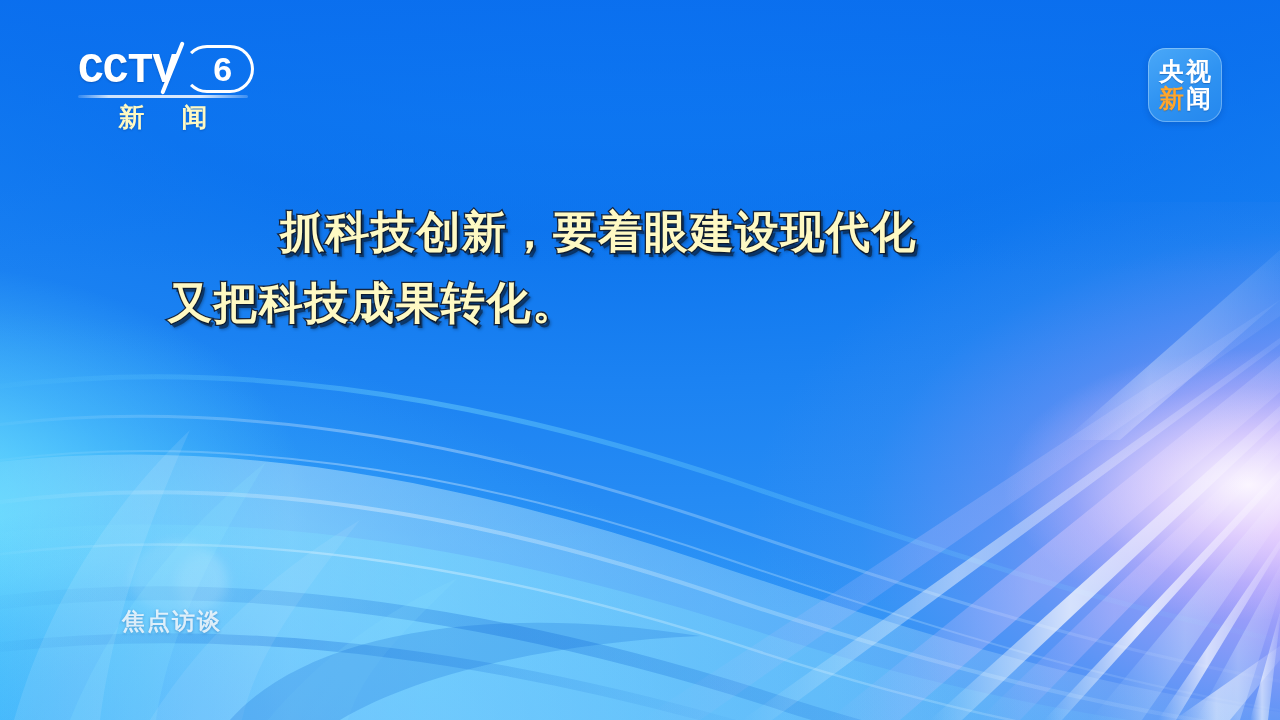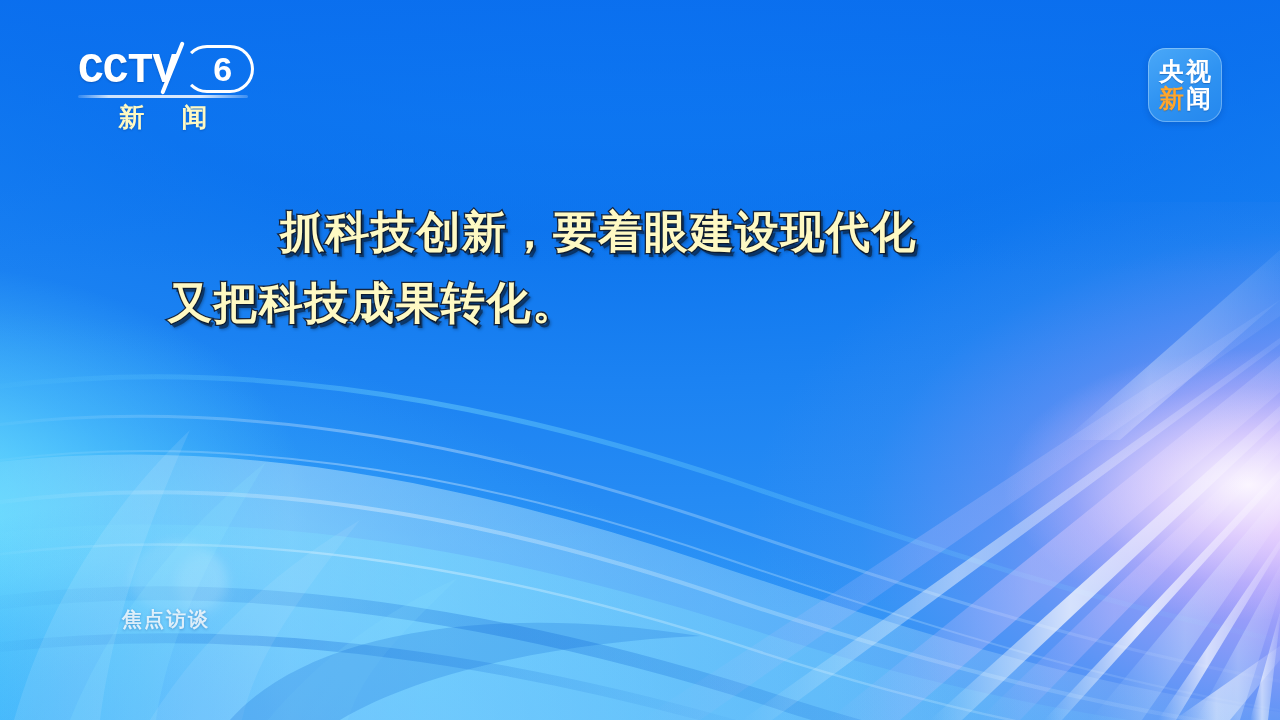--- a/index.html
+++ b/index.html
@@ -225,21 +225,21 @@
       4px 5px 3px rgba(10,22,40,0.35);
   }
   #quote .qline.indent { text-indent:112px; }
 
   
   #program-watermark {
     position:absolute;
     left:122px; top:606px;
     font-family:Liberation Sans, sans-serif;
     font-weight:700;
-    font-size:20px;
+    font-size:23px;
     letter-spacing:2px;
     color:rgba(255,255,255,0.80);
     text-shadow:0 1px 3px rgba(0,60,140,0.35);
     user-select:none;
   }
 </style>
 </head>
 <body>
 
 <div id="stage">

